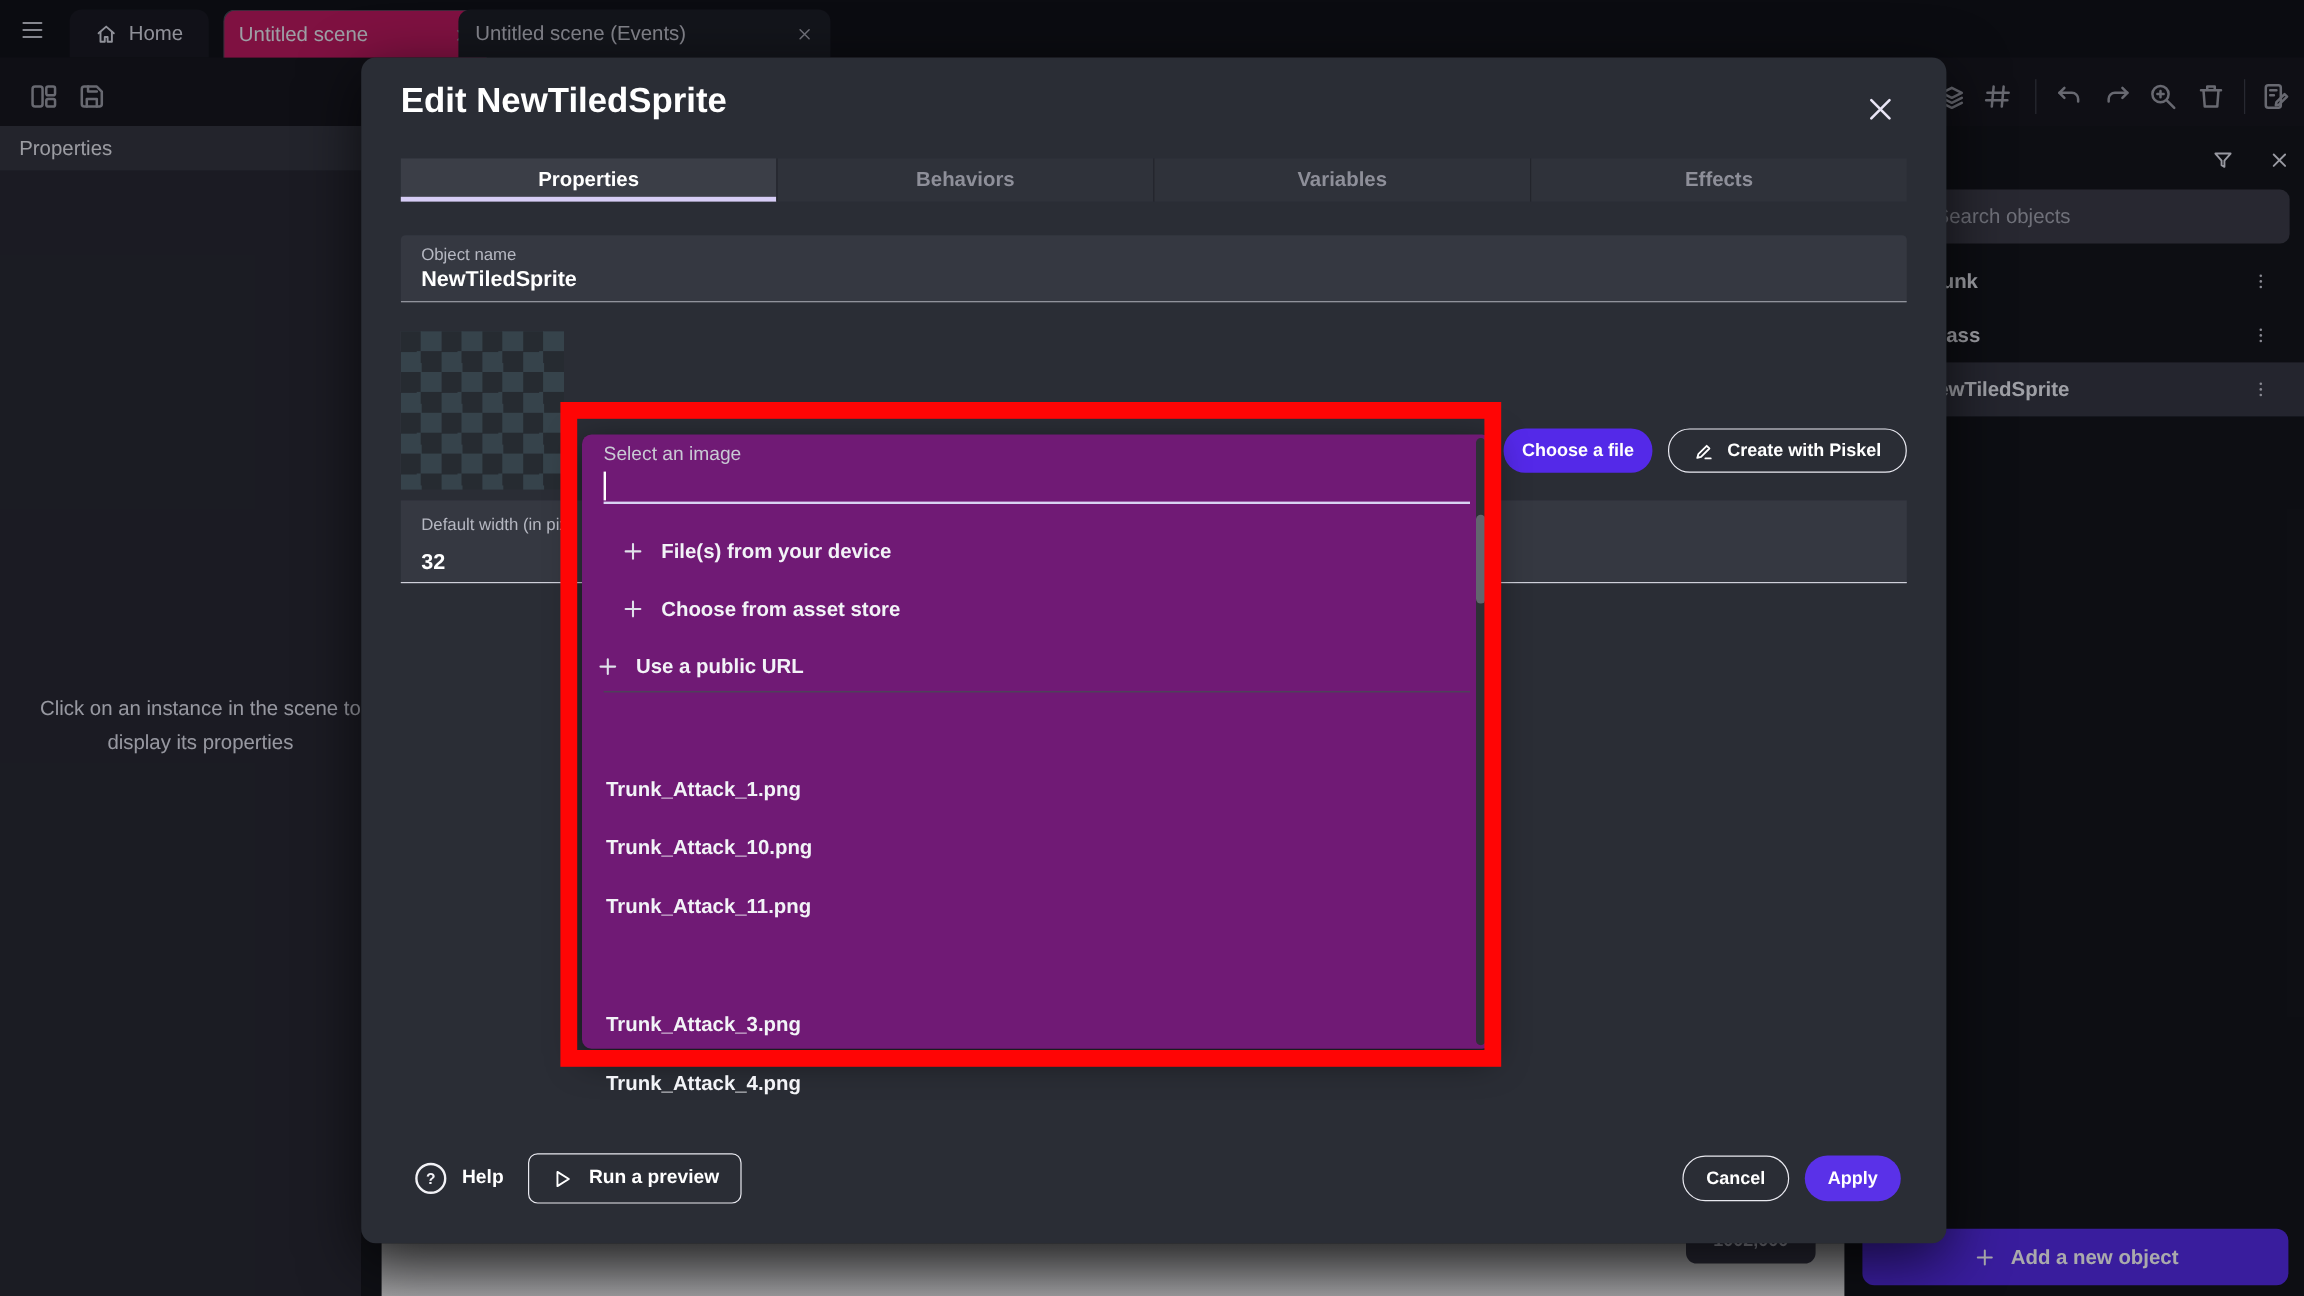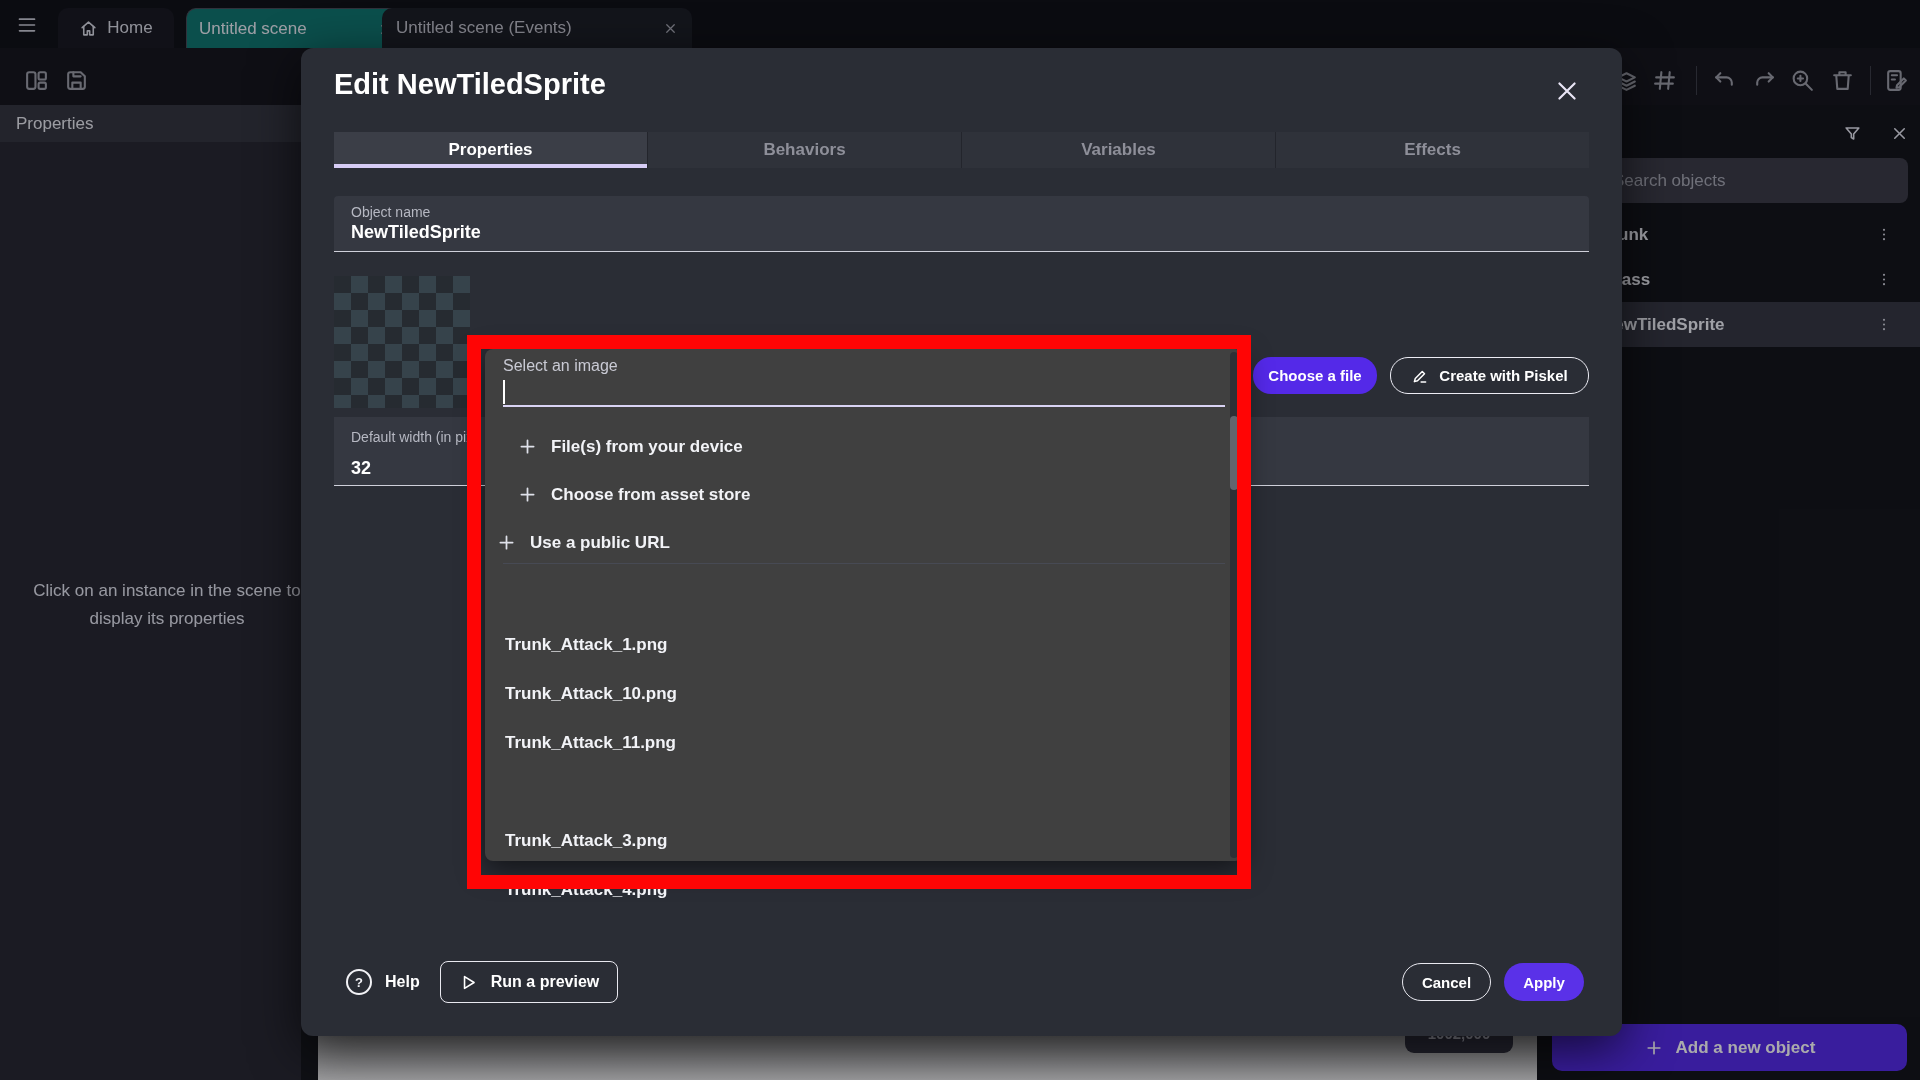--- a/index.html
+++ b/index.html
@@ -9,21 +9,21 @@
   .abs{position:absolute;}
   svg.ic{display:block;fill:none;stroke:currentColor;stroke-width:2;
          stroke-linecap:round;stroke-linejoin:round;}
 
   
   .topbar{left:0;top:0;width:1920px;height:48px;background:#0f1015;}
   .hamburger{left:14px;top:15px;width:26px;height:20px;color:#c9cad3;cursor:pointer;}
   .tab{top:8px;height:40px;border-radius:10px 10px 0 0;display:flex;align-items:center;
        font-size:17px;cursor:pointer;}
   .tab-home{left:58px;width:116px;background:#17181f;color:#d8d9e2;justify-content:center;gap:9px;}
-  .tab-scene{left:186px;width:194px;background:#0f766e;border:1px solid #474a55;border-bottom:none;
+  .tab-scene{left:186px;width:194px;background:#be185d;border:1px solid #474a55;border-bottom:none;
              color:#eceef5;padding:0 12px;}
   .tab-events{left:382px;width:282px;background:#1b1d24;color:#c4c5ce;padding:0 14px;}
   .tab .close{margin-left:auto;color:#a9aab4;width:15px;height:15px;}
 
   
   .toolbar{left:0;top:48px;width:1920px;height:57px;background:#14151b;}
   .tbic{top:68px;width:25px;height:25px;color:#9c9da6;cursor:pointer;}
   .tbsep{top:66px;width:1px;height:29px;background:#3a3c45;}
 
   
@@ -78,21 +78,21 @@
   .fieldinput{position:absolute;left:17px;background:transparent;border:none;outline:none;
               font:bold 18px "Liberation Sans",sans-serif;color:#fff;padding:0;}
   .objname{left:33px;top:148px;width:1255px;height:56px;border-radius:4px 4px 0 0;}
   .defwidth{left:33px;top:369px;width:1255px;height:69px;}
   .defwidth .fieldlabel{top:12px;max-width:128px;overflow:hidden;}
 
   .thumb{left:33px;top:228px;width:136px;height:132px;cursor:pointer;
          background:conic-gradient(#36434b 25%,#262b31 0 50%,#36434b 0 75%,#262b31 0) 0 0/34px 34px;}
 
   
-  .paper{left:184px;top:301px;width:758px;height:512px;background:#404040;border-radius:8px;
+  .paper{left:184px;top:314px;width:758px;height:512px;background:#701a75;border-radius:8px;
          box-shadow:0 8px 28px rgba(0,0,0,.55);}
   .ddlabel{left:18px;top:8px;font-size:16px;color:#c9cad4;}
   .ddcaret{left:18px;top:31px;width:2px;height:24px;background:#fff;}
   .ddunderline{left:18px;top:56px;width:722px;height:2px;}
   .ddaction{left:0;width:740px;height:40px;display:flex;align-items:flex-end;gap:13px;
             padding-left:32px;box-sizing:border-box;cursor:pointer;
             font-size:17px;font-weight:bold;color:#f2f3f7;}
   .ddaction .plus{width:21px;height:21px;color:#dfe1ea;}
   .dddivider{left:18px;top:214px;width:722px;height:1px;background:#474a54;}
   .ddfile{left:0;width:740px;height:34px;display:flex;align-items:center;padding-left:20px;

